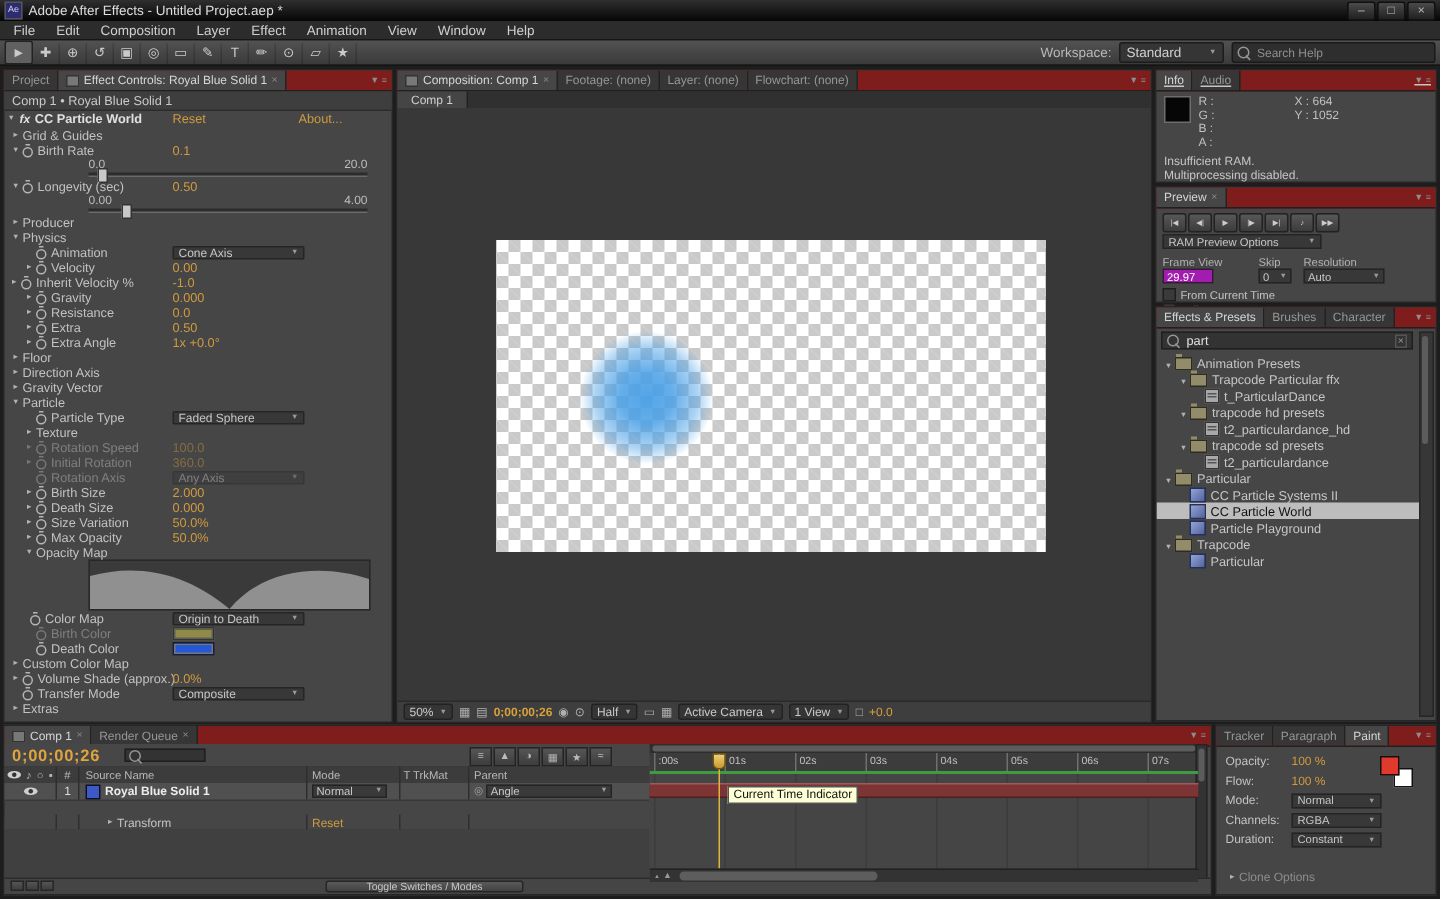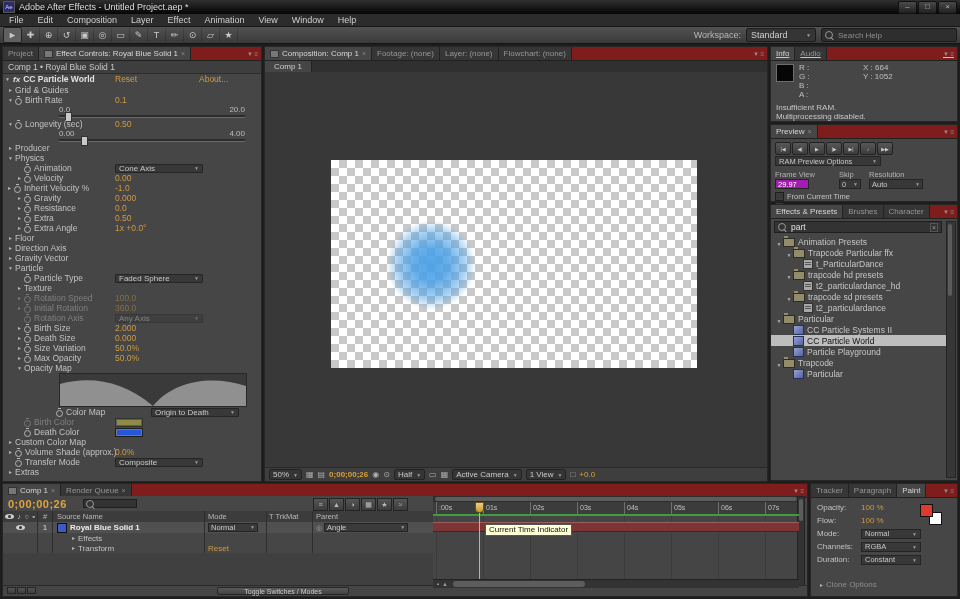--- a/index.html
+++ b/index.html
@@ -413,21 +413,21 @@
         <span class="fxval">50.0%</span>
       </div>
       <div class="fxrow" style="padding-left: 12px;">
         <span class="arr">▼</span>
         <span class="fxlabel">Opacity Map</span>
       </div>
       <div class="graphblk"><svg width="186" height="32" viewBox="0 0 186 32">
           <rect width="186" height="32" fill="#3a3a3a"></rect>
           <path d="M0,32 L0,10 C30,2 62,6 93,32 C116,4 156,2 186,12 L186,32 Z" fill="#909090"></path>
         </svg></div>
-      <div class="fxrow" style="padding-left: 8px; margin-left: 36px;">
+      <div class="fxrow" style="padding-left: 8px;">
         <span class="arr"></span>
         <span class="watch"></span>
         <span class="fxlabel">Color Map</span>
         <span class="fxdrop">
           <span>Origin to Death</span>
           <span class="dar">▼</span>
         </span>
       </div>
       <div class="fxrow dim" style="padding-left: 12px;">
         <span class="arr"></span>
@@ -800,31 +800,20 @@
       </span>
     <span class="c-trk"></span>
     <span class="c-parent">
       <span class="pick">◎</span>
       <span class="rowdrop wide">
         <span>Angle</span>
           <span class="dar">▼</span>
       </span>
     </span>
   </div>
-  <div class="tl-row prop" style="top:49px">
-    <span class="c-icons"></span>
-      <span class="c-num"></span>
-    <span class="c-name" style="padding-left:16px">
-      <span class="arr">►</span>
-      <span>Effects</span>
-    </span>
-    <span class="c-mode"></span>
-      <span class="c-trk"></span>
-      <span class="c-parent"></span>
-  </div>
   <div class="tl-row prop" style="top:59px">
     <span class="c-icons"></span>
       <span class="c-num"></span>
     <span class="c-name" style="padding-left:16px">
       <span class="arr">►</span>
       <span>Transform</span>
     </span>
     <span class="c-mode">
         <span class="resetlink">Reset</span>
       </span>

